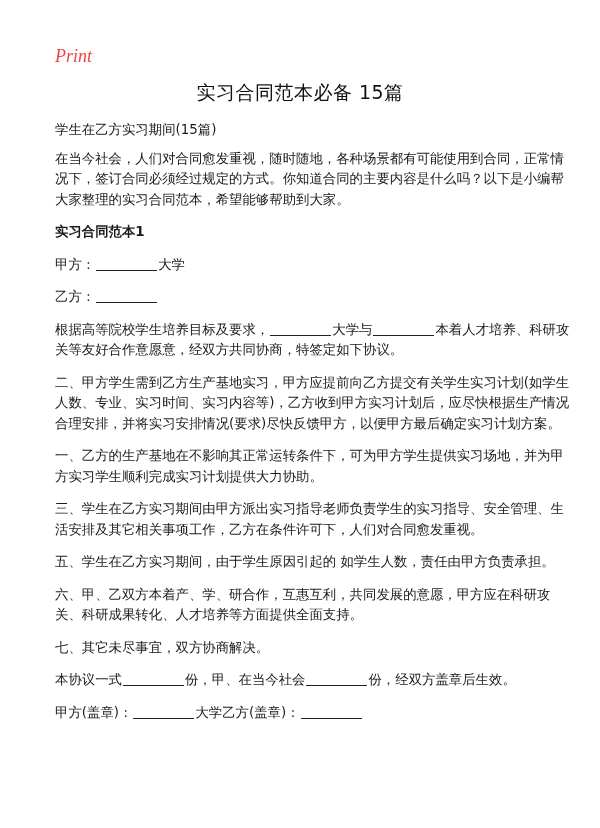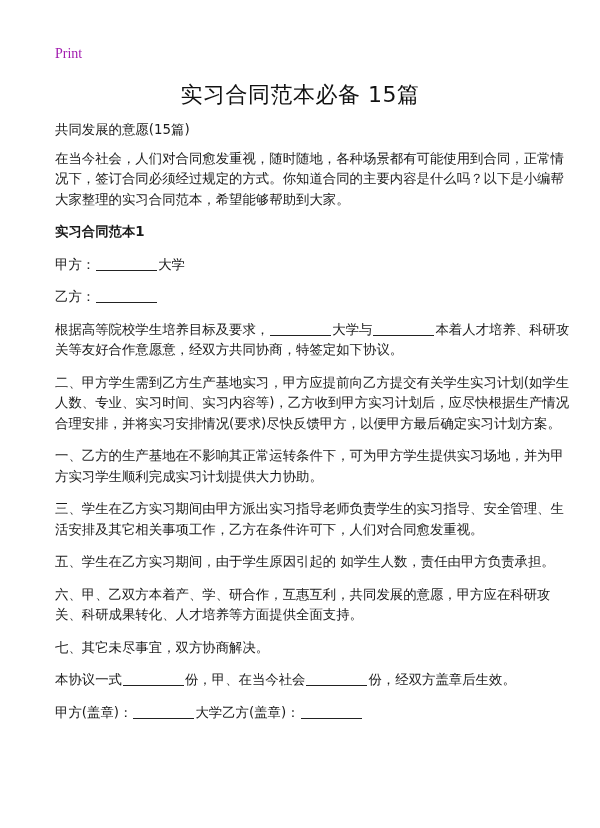--- a/index.html
+++ b/index.html
@@ -19,30 +19,31 @@
       position: absolute;
       left: 0; top: 0;
       width: 600px;
       height: 828px;
     }
     .print-label {
       position: absolute;
       left: 55px;
       top: 46px;
       font-family: "Liberation Serif", "DejaVu Serif", serif;
-      font-size: 14px;
-      color: #a21caf;
+      font-size: 18px;
+      color: #ef4444;
+      font-style: italic;
     }
     .doc-title {
       position: absolute;
       left: 0;
       width: 600px;
       top: 80px;
       text-align: center;
-      font-size: 22px;
+      font-size: 19px;
       color: #111;
       letter-spacing: 0.5px;
     }
     .content {
       position: absolute;
       left: 55px;
       top: 120px;
       width: 520px;
       font-size: 13.4px;
       line-height: 20.5px;
@@ -67,21 +68,21 @@
     }
   </style>
 </head>
 <body>
 
 <div class="page">
   <div class="print-label">Print</div>
   <div class="doc-title">实习合同范本必备 15篇</div>
 
   <div class="content">
-    <p class="subtitle">共同发展的意愿(15篇)</p>
+    <p class="subtitle">学生在乙方实习期间(15篇)</p>
     <p>在当今社会，人们对合同愈发重视，随时随地，各种场景都有可能使用到合同，正常情况下，签订合同必须经过规定的方式。你知道合同的主要内容是什么吗？以下是小编帮大家整理的实习合同范本，希望能够帮助到大家。</p>
     <p class="section-heading">实习合同范本1</p>
 
     <p>
       <span>甲方：</span><span class="blank"></span><span>大学</span>
     </p>
     <p>
       <span>乙方：</span><span class="blank"></span>
     </p>
 

